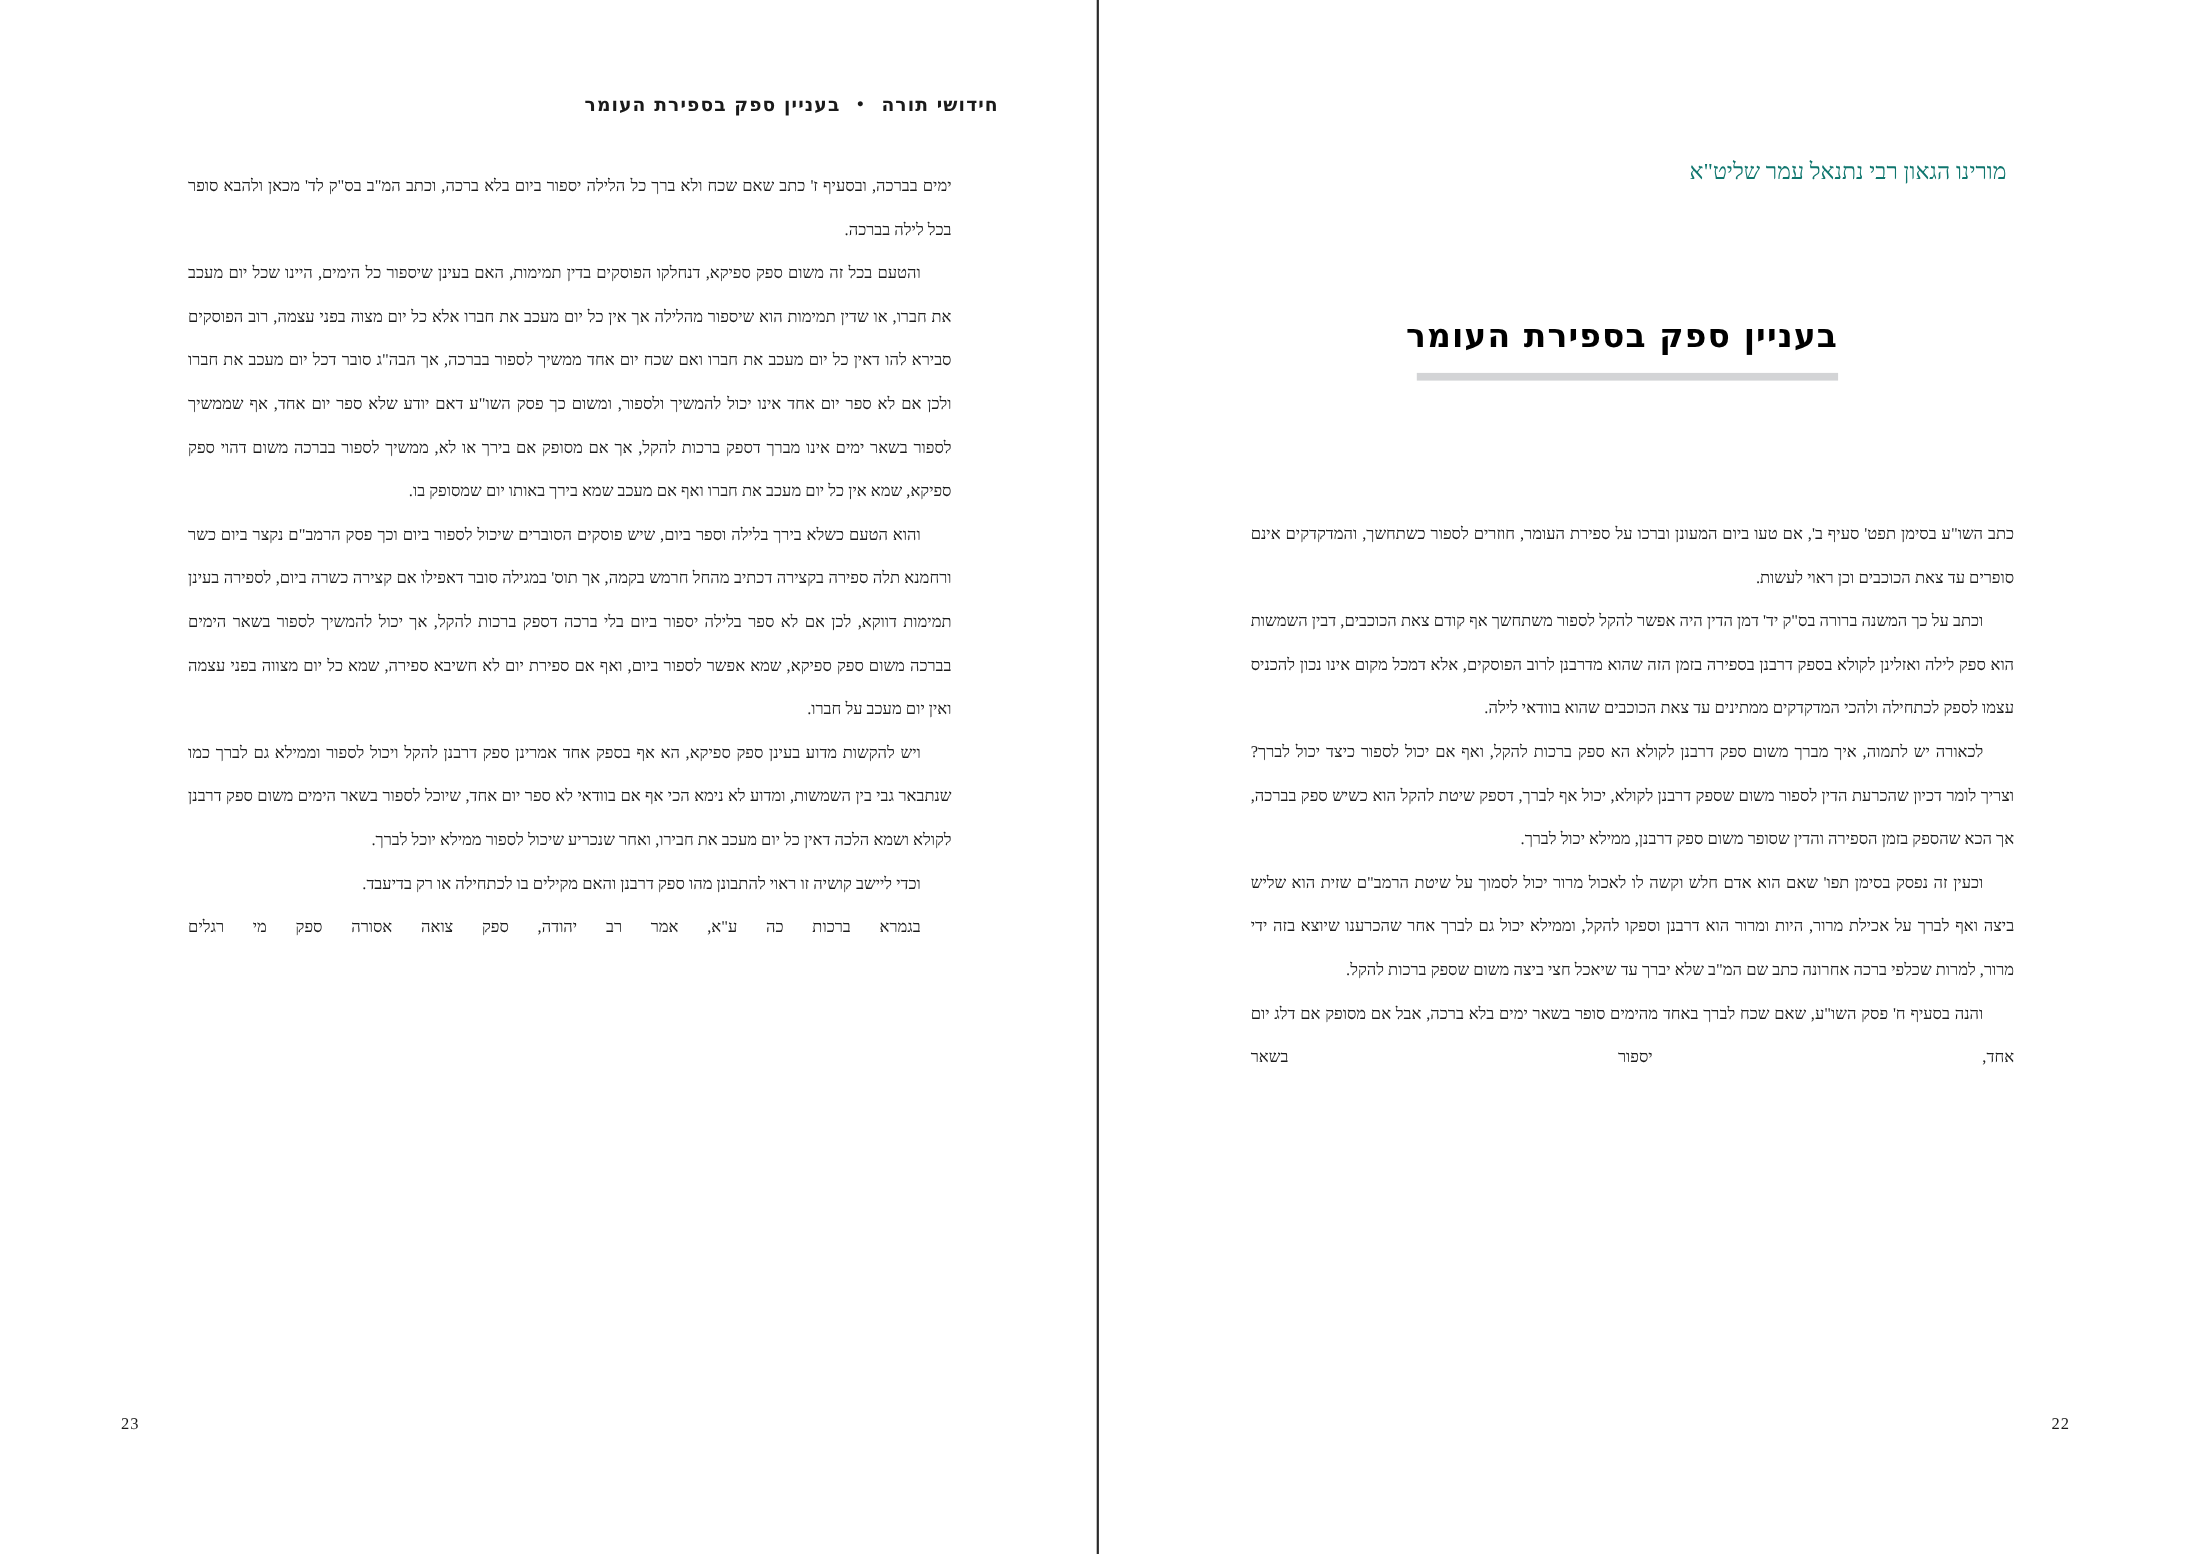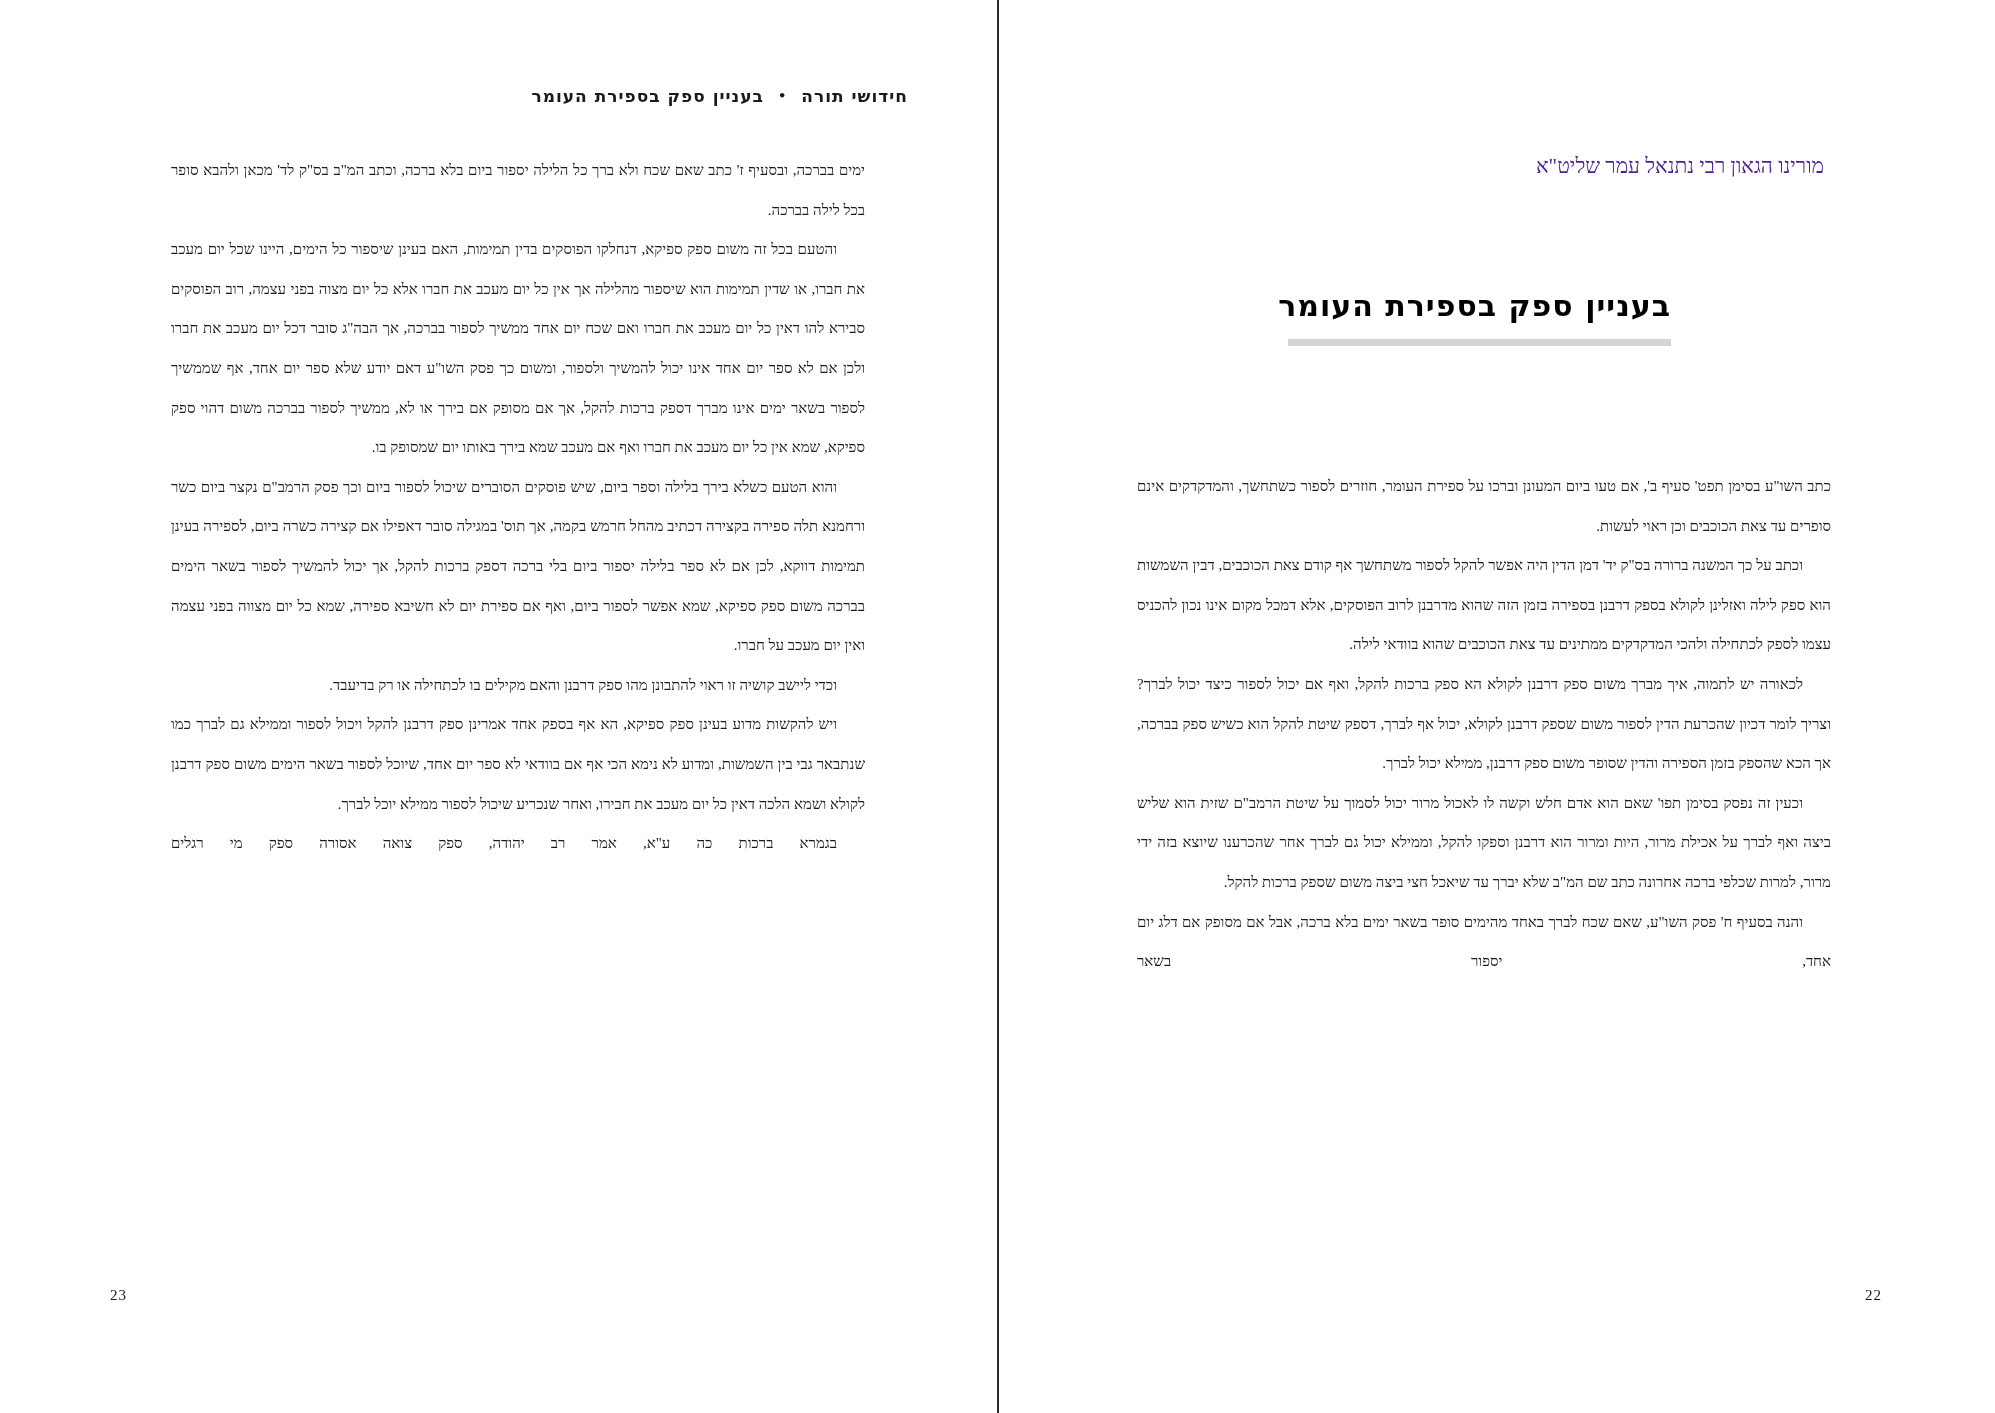--- a/index.html
+++ b/index.html
@@ -54,25 +54,25 @@
     .running-header .sep {
       display: inline-block;
       margin: 0 14px;
       font-size: 13px;
       vertical-align: 2px;
     }
 
     .author-line {
       position: absolute;
       right: 171px;
-      top: 154px;
+      top: 144px;
       direction: rtl;
       font-family: "Liberation Serif", serif;
       font-size: 21px;
-      color: #4c1d95;
+      color: #0f766e;
       white-space: nowrap;
       margin-left: 28px;
     }
 
     .title-block {
       position: absolute;
       left: 289px;
       top: 286px;
       width: 383px;
       text-align: center;
@@ -145,22 +145,22 @@
   <div class="page page-left">
 
     <div class="running-header">
       <span>חידושי תורה</span><span class="sep">•</span><span>בעניין ספק בספירת העומר</span>
     </div>
 
     <div class="body-text">
       <p class="cont">ימים בברכה, ובסעיף ז' כתב שאם שכח ולא ברך כל הלילה יספור ביום בלא ברכה, וכתב המ"ב בס"ק לד' מכאן ולהבא סופר בכל לילה בברכה.</p>
       <p class="indent cont">והטעם בכל זה משום ספק ספיקא, דנחלקו הפוסקים בדין תמימות, האם בעינן שיספור כל הימים, היינו שכל יום מעכב את חברו, או שדין תמימות הוא שיספור מהלילה אך אין כל יום מעכב את חברו אלא כל יום מצוה בפני עצמה, רוב הפוסקים סבירא להו דאין כל יום מעכב את חברו ואם שכח יום אחד ממשיך לספור בברכה, אך הבה"ג סובר דכל יום מעכב את חברו ולכן אם לא ספר יום אחד אינו יכול להמשיך ולספור, ומשום כך פסק השו"ע דאם יודע שלא ספר יום אחד, אף שממשיך לספור בשאר ימים אינו מברך דספק ברכות להקל, אך אם מסופק אם בירך או לא, ממשיך לספור בברכה משום דהוי ספק ספיקא, שמא אין כל יום מעכב את חברו ואף אם מעכב שמא בירך באותו יום שמסופק בו.</p>
       <p class="indent cont">והוא הטעם כשלא בירך בלילה וספר ביום, שיש פוסקים הסוברים שיכול לספור ביום וכך פסק הרמב"ם נקצר ביום כשר ורחמנא תלה ספירה בקצירה דכתיב מהחל חרמש בקמה, אך תוס' במגילה סובר דאפילו אם קצירה כשרה ביום, לספירה בעינן תמימות דווקא, לכן אם לא ספר בלילה יספור ביום בלי ברכה דספק ברכות להקל, אך יכול להמשיך לספור בשאר הימים בברכה משום ספק ספיקא, שמא אפשר לספור ביום, ואף אם ספירת יום לא חשיבא ספירה, שמא כל יום מצווה בפני עצמה ואין יום מעכב על חברו.</p>
+      <p class="indent cont">ויש להקשות מדוע בעינן ספק ספיקא, הא אף בספק אחד אמרינן ספק דרבנן להקל ויכול לספור וממילא גם לברך כמו שנתבאר גבי בין השמשות, ומדוע לא נימא הכי אף אם בוודאי לא ספר יום אחד, שיוכל לספור בשאר הימים משום ספק דרבנן לקולא ושמא הלכה דאין כל יום מעכב את חבירו, ואחר שנכריע שיכול לספור ממילא יוכל לברך.</p>
       <p class="indent cont">וכדי ליישב קושיה זו ראוי להתבונן מהו ספק דרבנן והאם מקילים בו לכתחילה או רק בדיעבד.</p>
-      <p class="indent cont">ויש להקשות מדוע בעינן ספק ספיקא, הא אף בספק אחד אמרינן ספק דרבנן להקל ויכול לספור וממילא גם לברך כמו שנתבאר גבי בין השמשות, ומדוע לא נימא הכי אף אם בוודאי לא ספר יום אחד, שיוכל לספור בשאר הימים משום ספק דרבנן לקולא ושמא הלכה דאין כל יום מעכב את חבירו, ואחר שנכריע שיכול לספור ממילא יוכל לברך.</p>
       <p class="indent runon">בגמרא ברכות כה ע"א, אמר רב יהודה, ספק צואה אסורה ספק מי רגלים</p>
     </div>
 
     <div class="page-number">23</div>
   </div>
 
   <div class="gutter-line"></div>
 
   <div class="page page-right">
 

